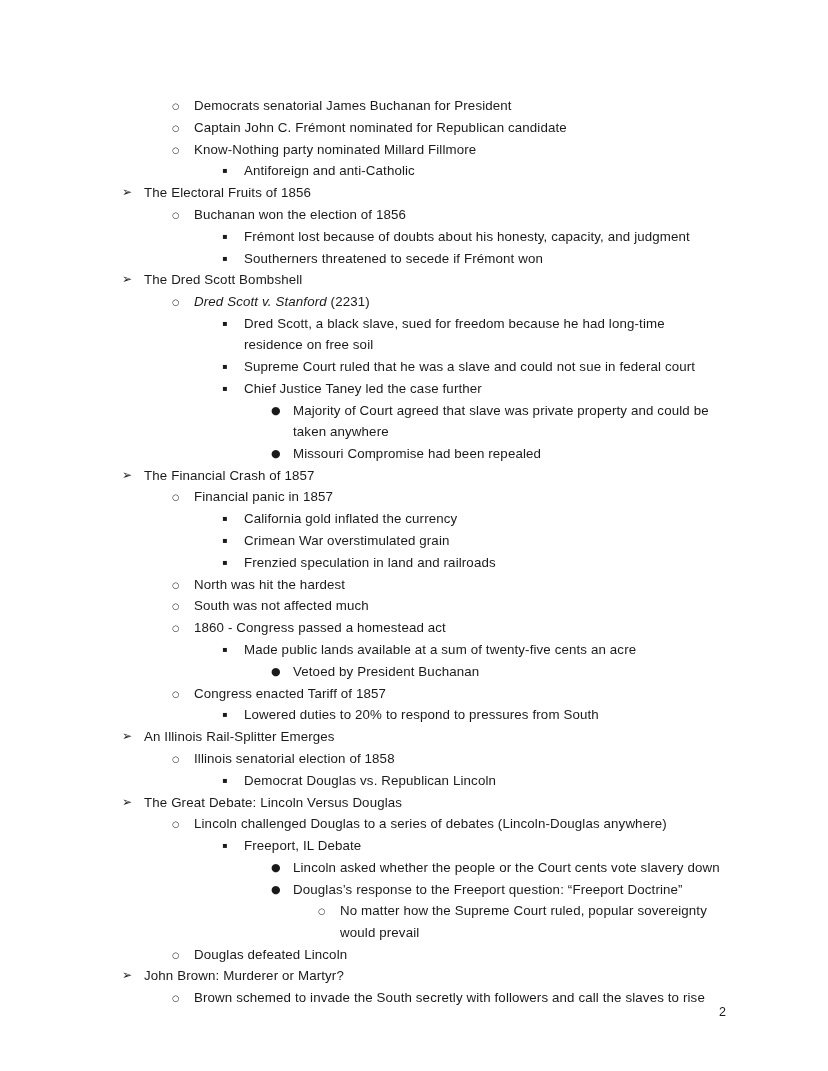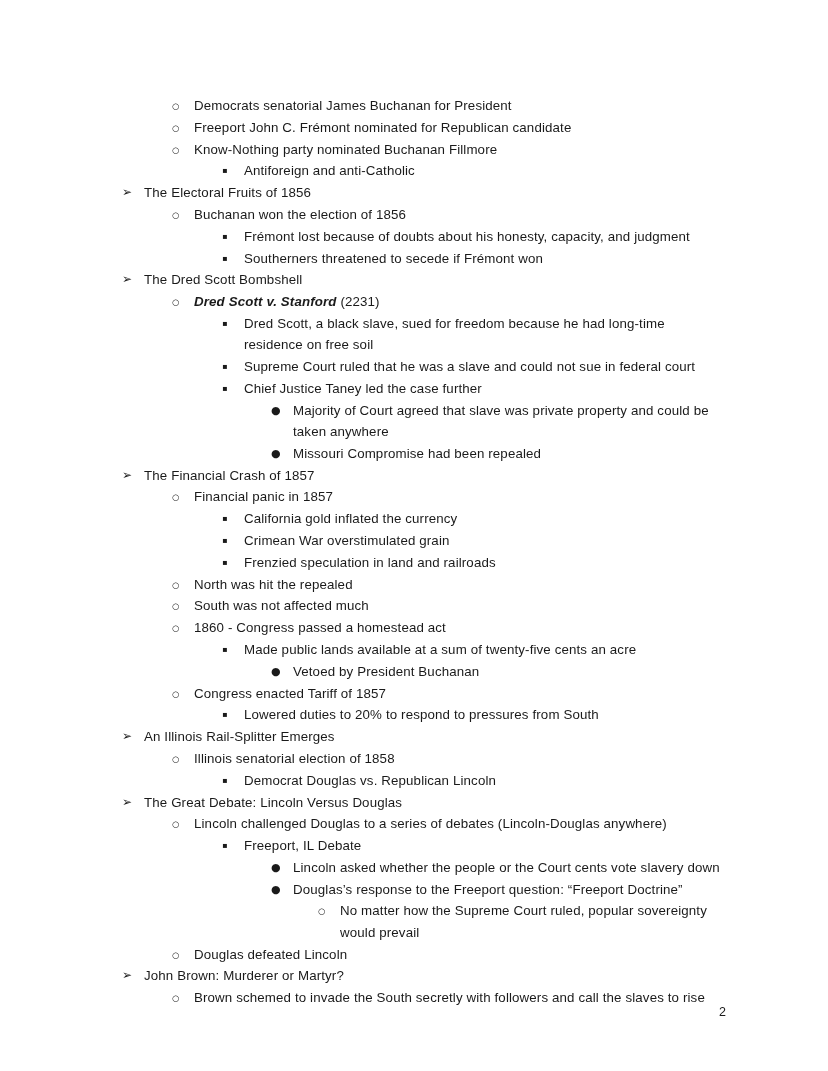--- a/index.html
+++ b/index.html
@@ -79,21 +79,21 @@
     line-height: 21px;
   }
   .lvl5 > .bullet {
     font-size: 8.5px;
     line-height: 23px;
   }
 
   .txt { display: block; }
 
   .b { font-weight: normal; }
-  .bi { font-weight: bold; font-style: italic; }
+  .bi { font-weight: normal; font-style: italic; }
 
   .page-number {
     position: absolute;
     left: 719px;
     top: 1004px;
     font-size: 12.5px;
     line-height: 16px;
     color: #1a1a1a;
   }
 </style>
@@ -101,25 +101,25 @@
 <body>
 
 <div class="page">
   <ul class="outline" id="outline-root">
       <li class="item lvl2">
         <span class="bullet">○</span>
         <span class="txt">Democrats senatorial James Buchanan for President</span>
       </li>
       <li class="item lvl2">
         <span class="bullet">○</span>
-        <span class="txt">Freeport John C. Frémont nominated for Republican candidate</span>
-      </li>
-      <li class="item lvl2">
-        <span class="bullet">○</span>
-        <span class="txt">Know-Nothing party nominated Buchanan Fillmore</span>
+        <span class="txt">Captain John C. Frémont nominated for Republican candidate</span>
+      </li>
+      <li class="item lvl2">
+        <span class="bullet">○</span>
+        <span class="txt">Know-Nothing party nominated Millard Fillmore</span>
       </li>
       <li class="item lvl3">
         <span class="bullet">▪</span>
         <span class="txt">Antiforeign and anti-Catholic</span>
       </li>
       <li class="item lvl1">
         <span class="bullet">➢</span>
         <span class="txt">The Electoral Fruits of 1856</span>
       </li>
       <li class="item lvl2">
@@ -177,21 +177,21 @@
       <li class="item lvl3">
         <span class="bullet">▪</span>
         <span class="txt">Crimean War overstimulated grain</span>
       </li>
       <li class="item lvl3">
         <span class="bullet">▪</span>
         <span class="txt">Frenzied speculation in land and railroads</span>
       </li>
       <li class="item lvl2">
         <span class="bullet">○</span>
-        <span class="txt">North was hit the repealed</span>
+        <span class="txt">North was hit the hardest</span>
       </li>
       <li class="item lvl2">
         <span class="bullet">○</span>
         <span class="txt">South was not affected much</span>
       </li>
       <li class="item lvl2">
         <span class="bullet">○</span>
         <span class="txt">1860 - Congress passed a homestead act</span>
       </li>
       <li class="item lvl3">

